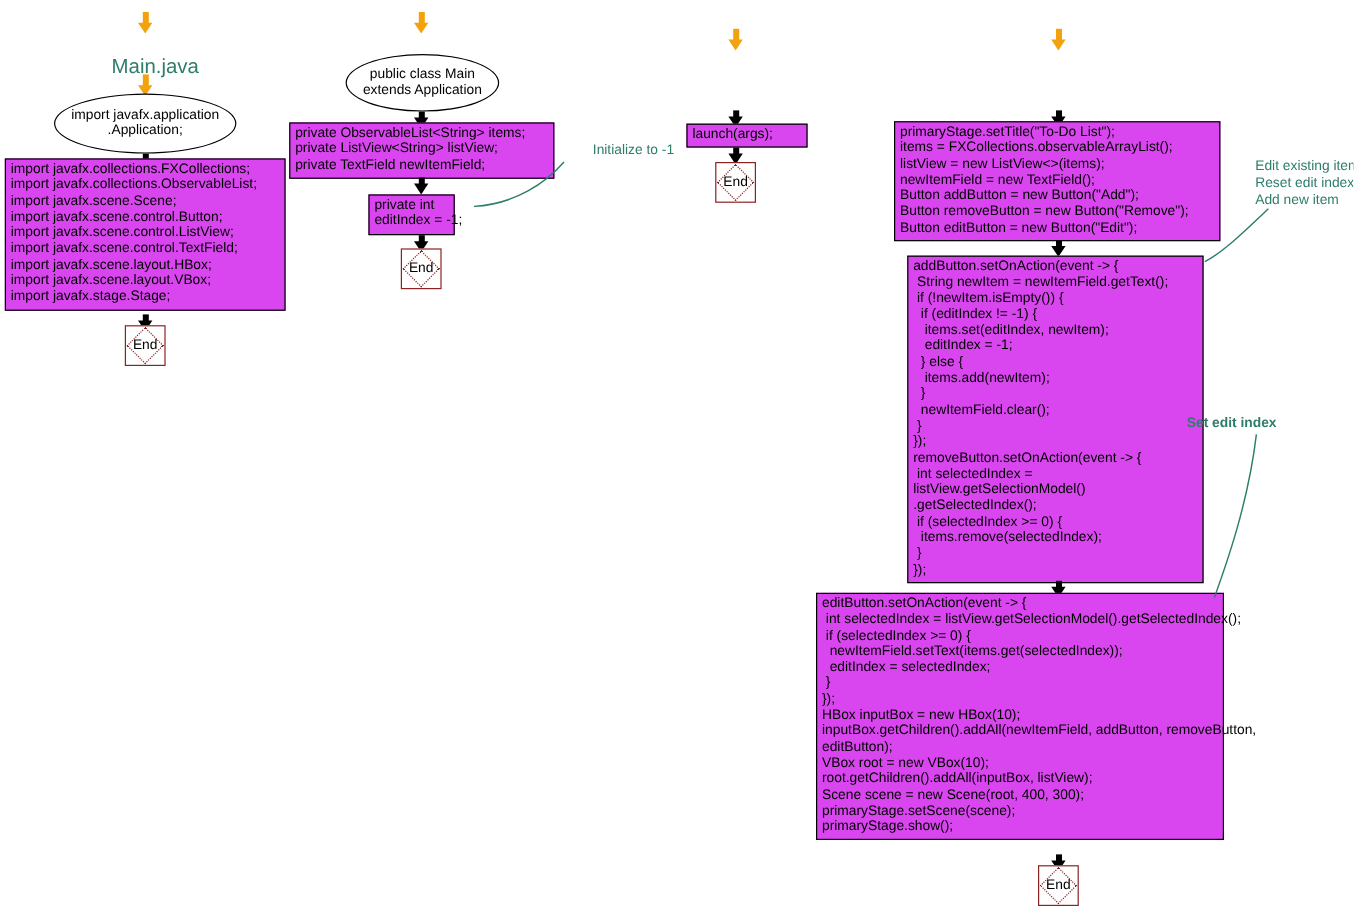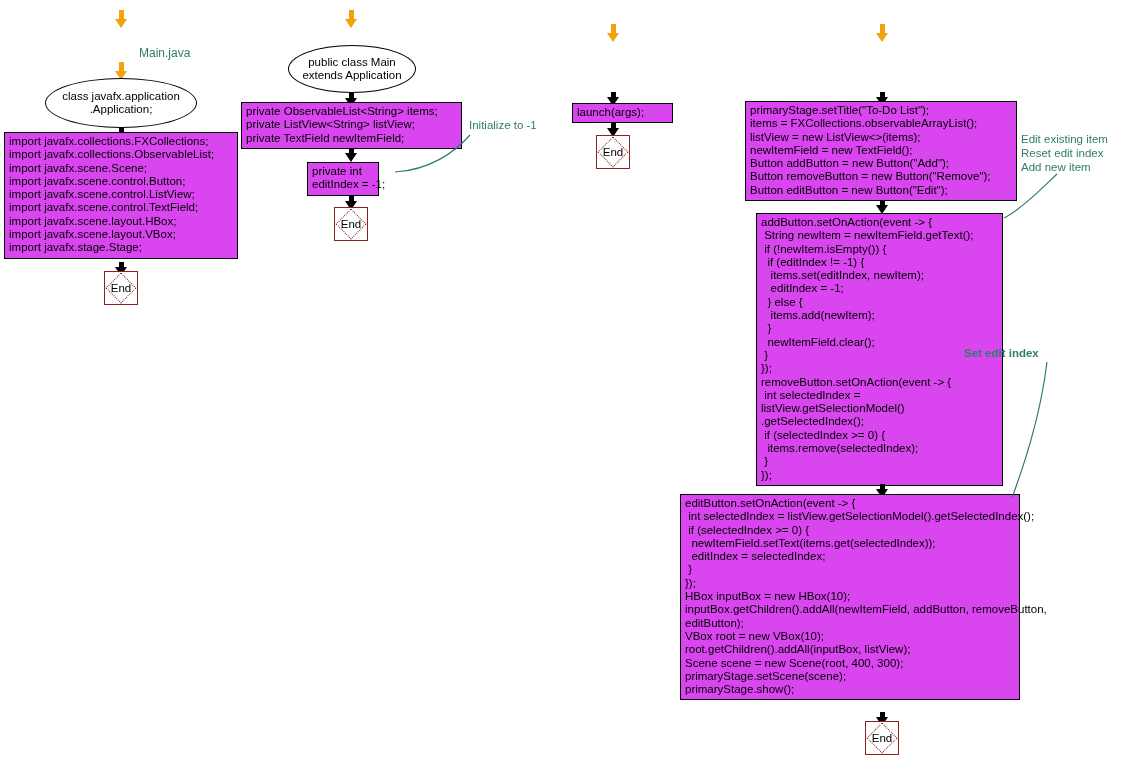--- a/index.html
+++ b/index.html
@@ -105,28 +105,28 @@
   .arrow-orange .shaft { background: #F2A20C; }
   .arrow-orange .head { border-top-color: #F2A20C; }
   
   .note {
     position: absolute;
     color: #2E7D6B;
     font-size: 11.5px;
     line-height: 14px;
     white-space: pre;
     font-family: "Liberation Sans", sans-serif;
+    margin-left: 25px;
   }
   .note-label {
     position: absolute;
     color: #2E7D6B;
-    font-size: 12px;
+    font-size: 17px;
     white-space: pre;
     font-family: "Liberation Sans", sans-serif;
-    margin-left: 46px;
   }
   .connector {
     position: absolute;
     pointer-events: none;
   }
 </style>
 </head>
 <body>
 
 <div id="canvas">
@@ -136,21 +136,21 @@
     <div class="head" style="top:9px;"></div>
   </div>
 
   <div class="note-label" style="left:93px; top:46px;">Main.java</div>
 
   <div class="arrow arrow-orange" style="left:121px; top:62px; height:18px;">
     <div class="shaft" style="height:10px;"></div>
     <div class="head" style="top:9px;"></div>
   </div>
 
-  <div class="node ellipse" style="left:45px; top:78px; width:152px; height:50px;">class javafx.application
+  <div class="node ellipse" style="left:45px; top:78px; width:152px; height:50px;">import javafx.application
 .Application;</div>
 
   <div class="arrow" style="left:121px; top:128px; height:14px;">
     <div class="shaft" style="height:6px;"></div>
     <div class="head" style="top:5px;"></div>
   </div>
 
   <div class="node box" style="left:4px; top:132px; width:234px;">import javafx.collections.FXCollections;
 import javafx.collections.ObservableList;
 import javafx.scene.Scene;

